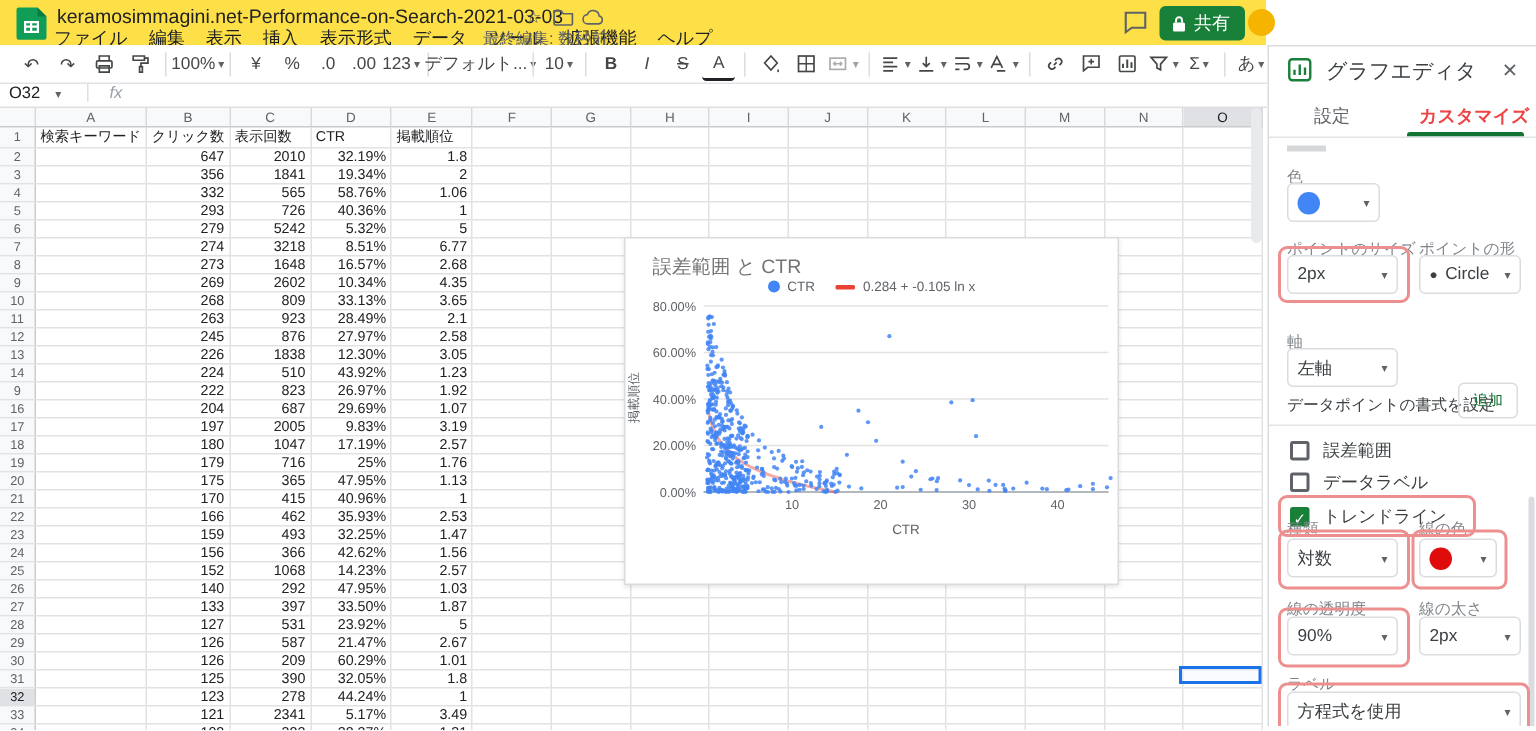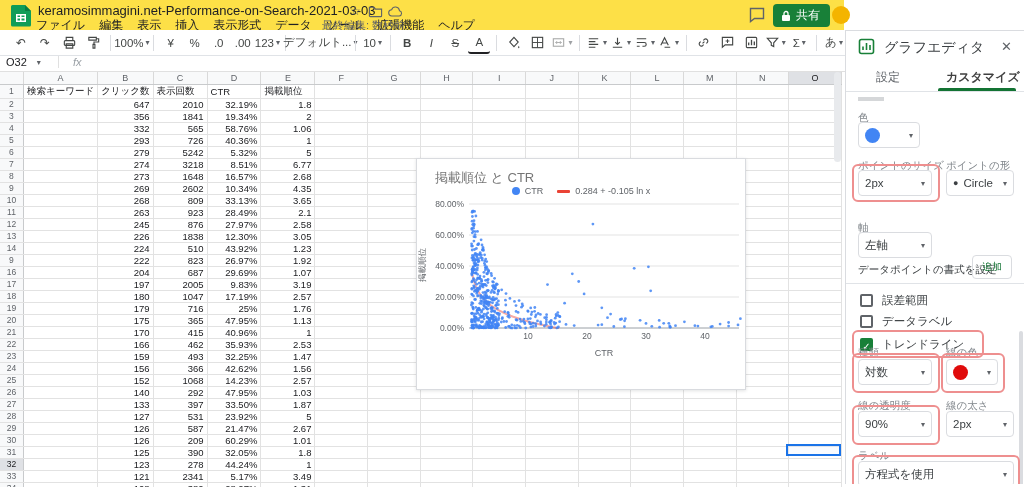--- a/index.html
+++ b/index.html
@@ -68,21 +68,21 @@
 
   
   #panel { position:absolute; left:845px; top:30px; width:179px; height:454px; background:#fff;
     border-left:1px solid #dadce0; border-top:1px solid #dadce0; z-index:6; overflow:hidden; }
   #panel-head { position:absolute; left:0; top:0; width:100%; height:32px; }
   #panel-title { position:absolute; left:38px; top:8px; font-size:14px; color:#3c4043; }
   #panel-close { position:absolute; right:12px; top:8px; font-size:13px; color:#5f6368; }
   #chart-editor-ico { position:absolute; left:12px; top:7px; }
   .tab { position:absolute; top:38px; font-size:12px; }
   #tab-settings { left:30px; color:#5f6368; }
-  #tab-customize { left:100px; color:#404040; font-weight:bold; }
+  #tab-customize { left:100px; color:#ef4444; font-weight:bold; }
   #tab-underline { position:absolute; left:92px; top:57px; width:78px; height:3px; background:#137333; border-radius:2px 2px 0 0; }
   .pdivider { position:absolute; left:0; width:100%; height:1px; background:#e0e3e7; }
   .plabel { position:absolute; font-size:10.5px; color:#80868b; white-space:nowrap; }
   .dd { position:absolute; height:26px; background:#fff; border:1px solid #dadce0; border-radius:4px;
     display:flex; align-items:center; padding:0 6px; font-size:11.5px; color:#3c4043; }
   .dd .caret { margin-left:auto; }
   .swatch { width:15px; height:15px; border-radius:50%; }
   .hl { position:absolute; border:2px solid #ee8f8f; border-radius:6px; z-index:2; pointer-events:none; }
   #fmt-label { position:absolute; left:12px; top:232px; font-size:10.5px; color:#3c4043; }
   #add-btn { position:absolute; left:126px; top:224px; width:40px; height:24px; border:1px solid #dadce0; border-radius:4px;
@@ -923,21 +923,21 @@
             <td></td>
             <td></td>
           </tr>
         </tbody>
       </table>
     </div>
   <div id="sel-cell"></div>
   <div id="grid-scroll"></div>
 
   <div id="chart">
-    <div id="chart-title">掲載順位 と CTR</div>
+    <div id="chart-title">誤差範囲 と CTR</div>
     <div id="legend">
       <span class="lg-item">
         <span class="lg-dot" id="lg-dot" style="background: rgb(66, 133, 244);"></span>
         <span>CTR</span>
       </span>
       <span class="lg-item">
         <span class="lg-line" id="lg-line" style="background: rgb(234, 67, 53);"></span>
         <span>0.284 + -0.105 ln x</span>
       </span>
     </div>

